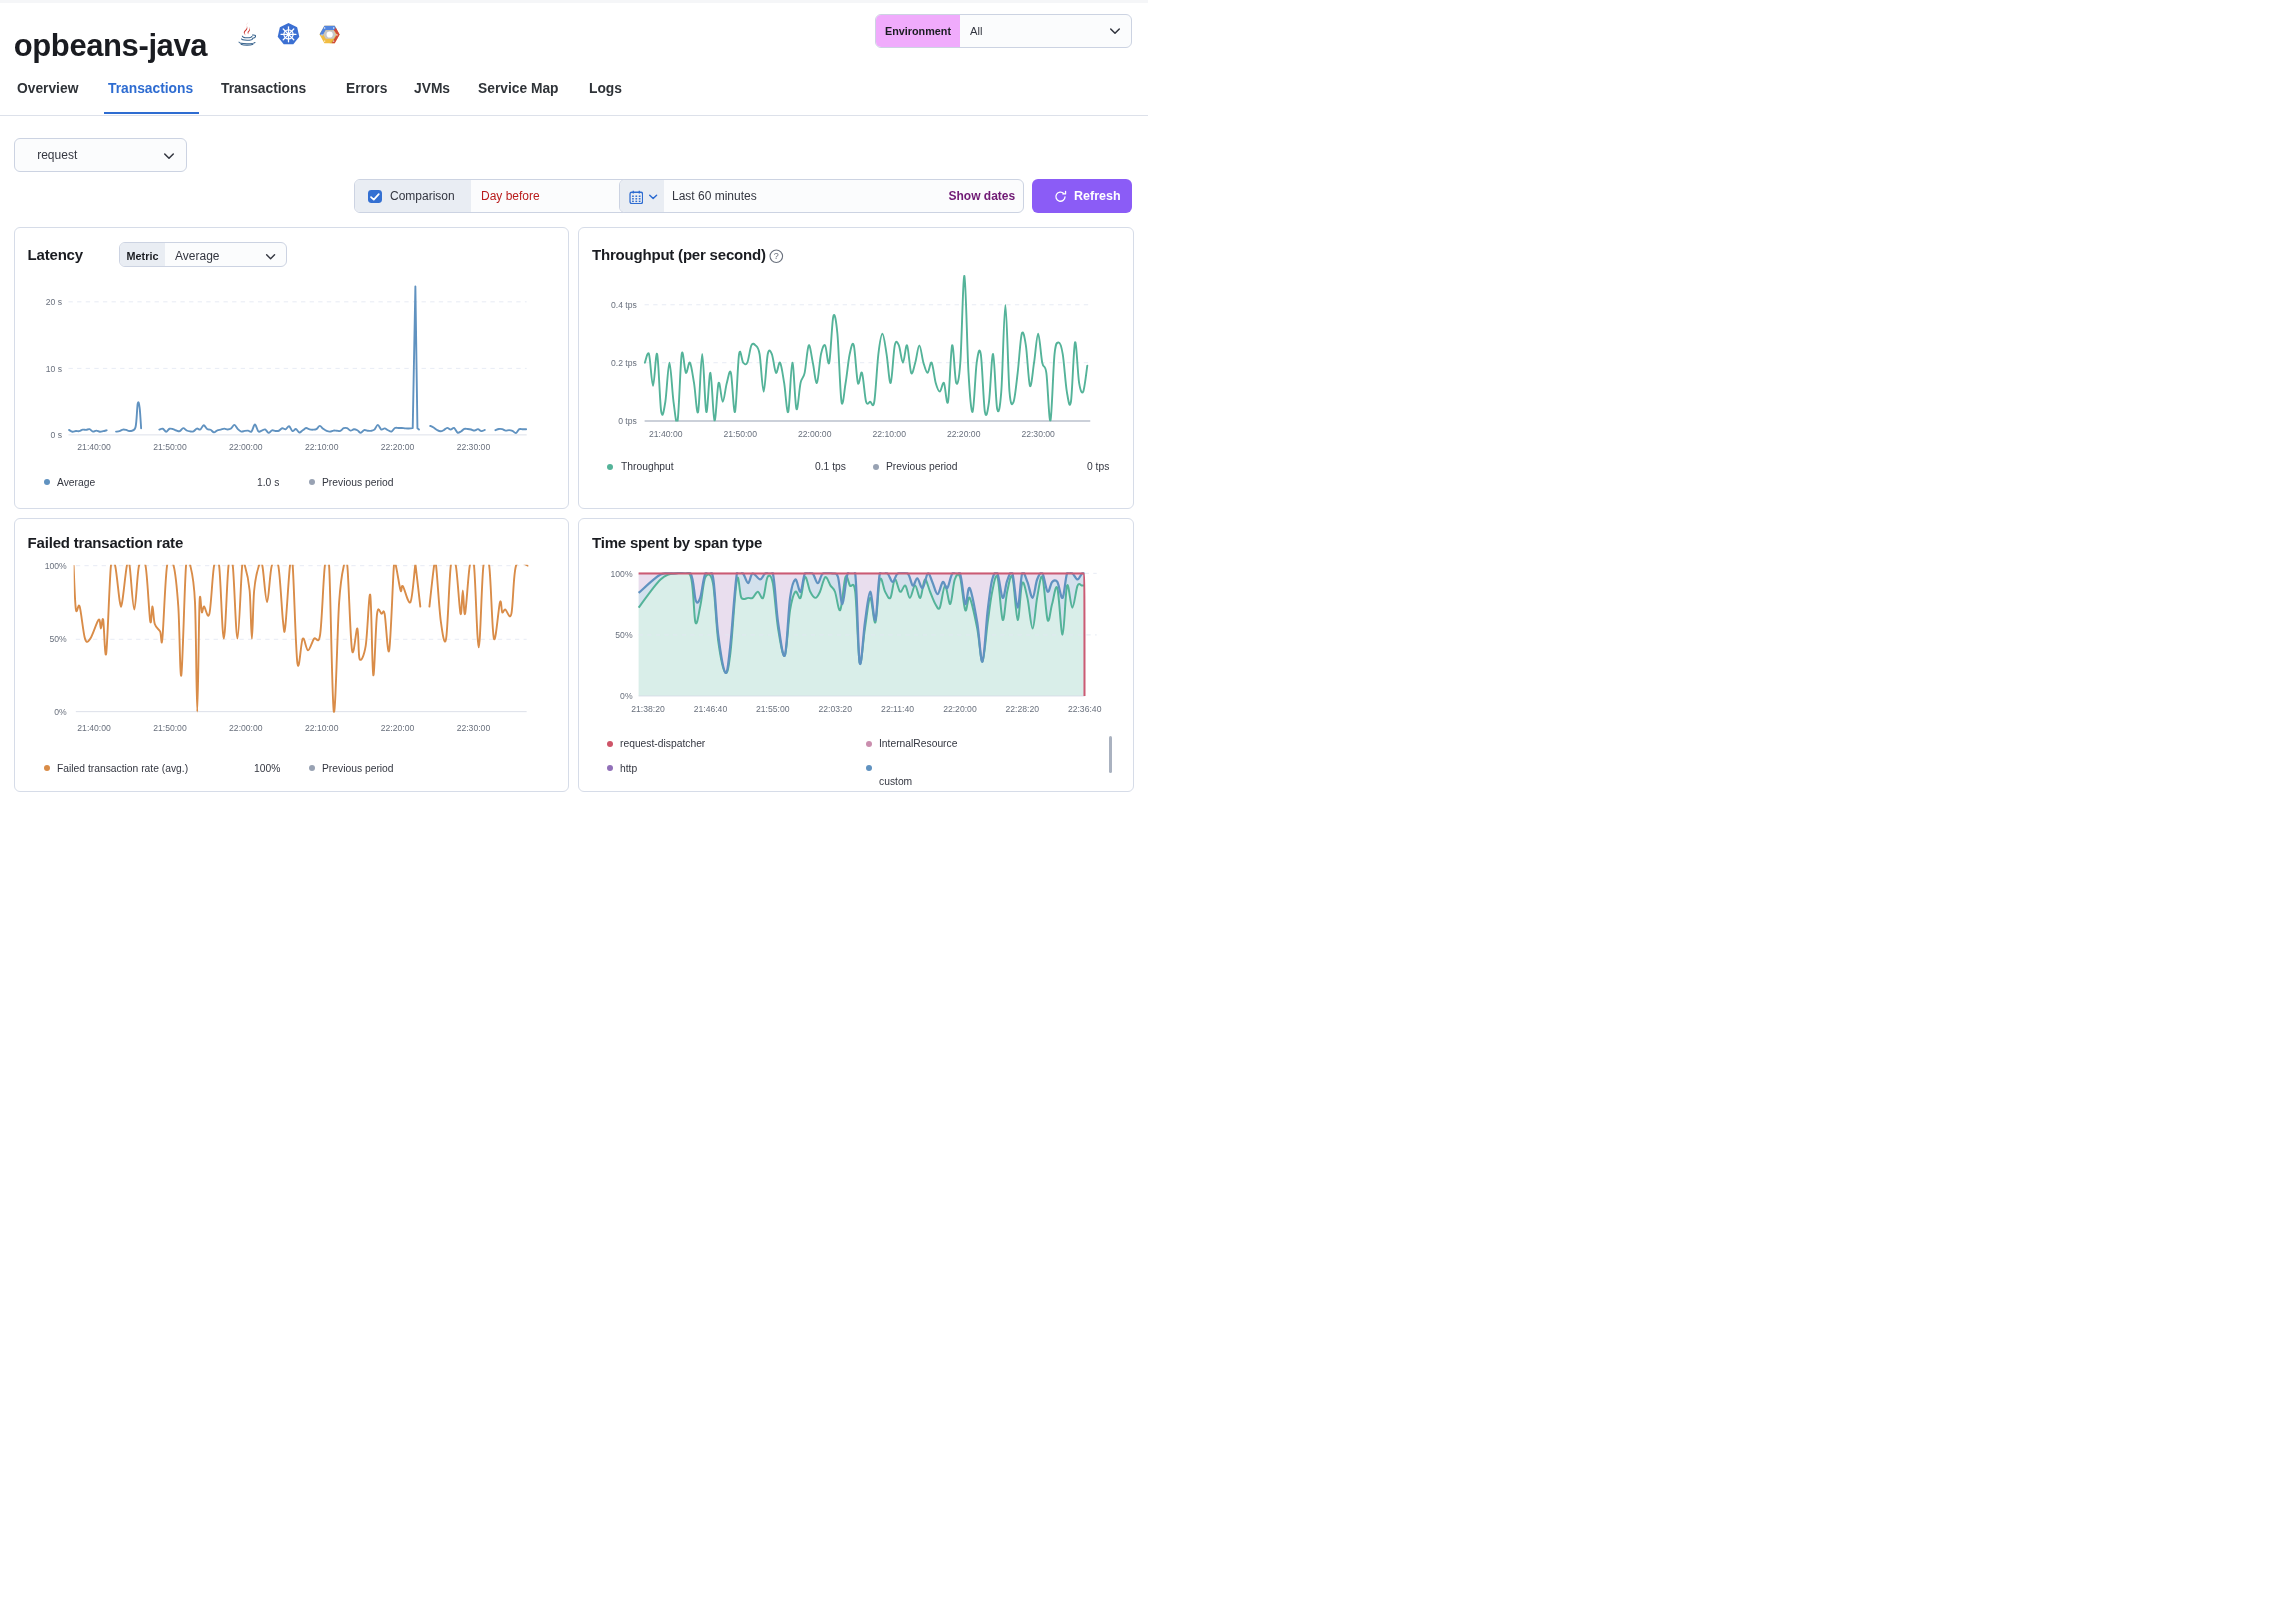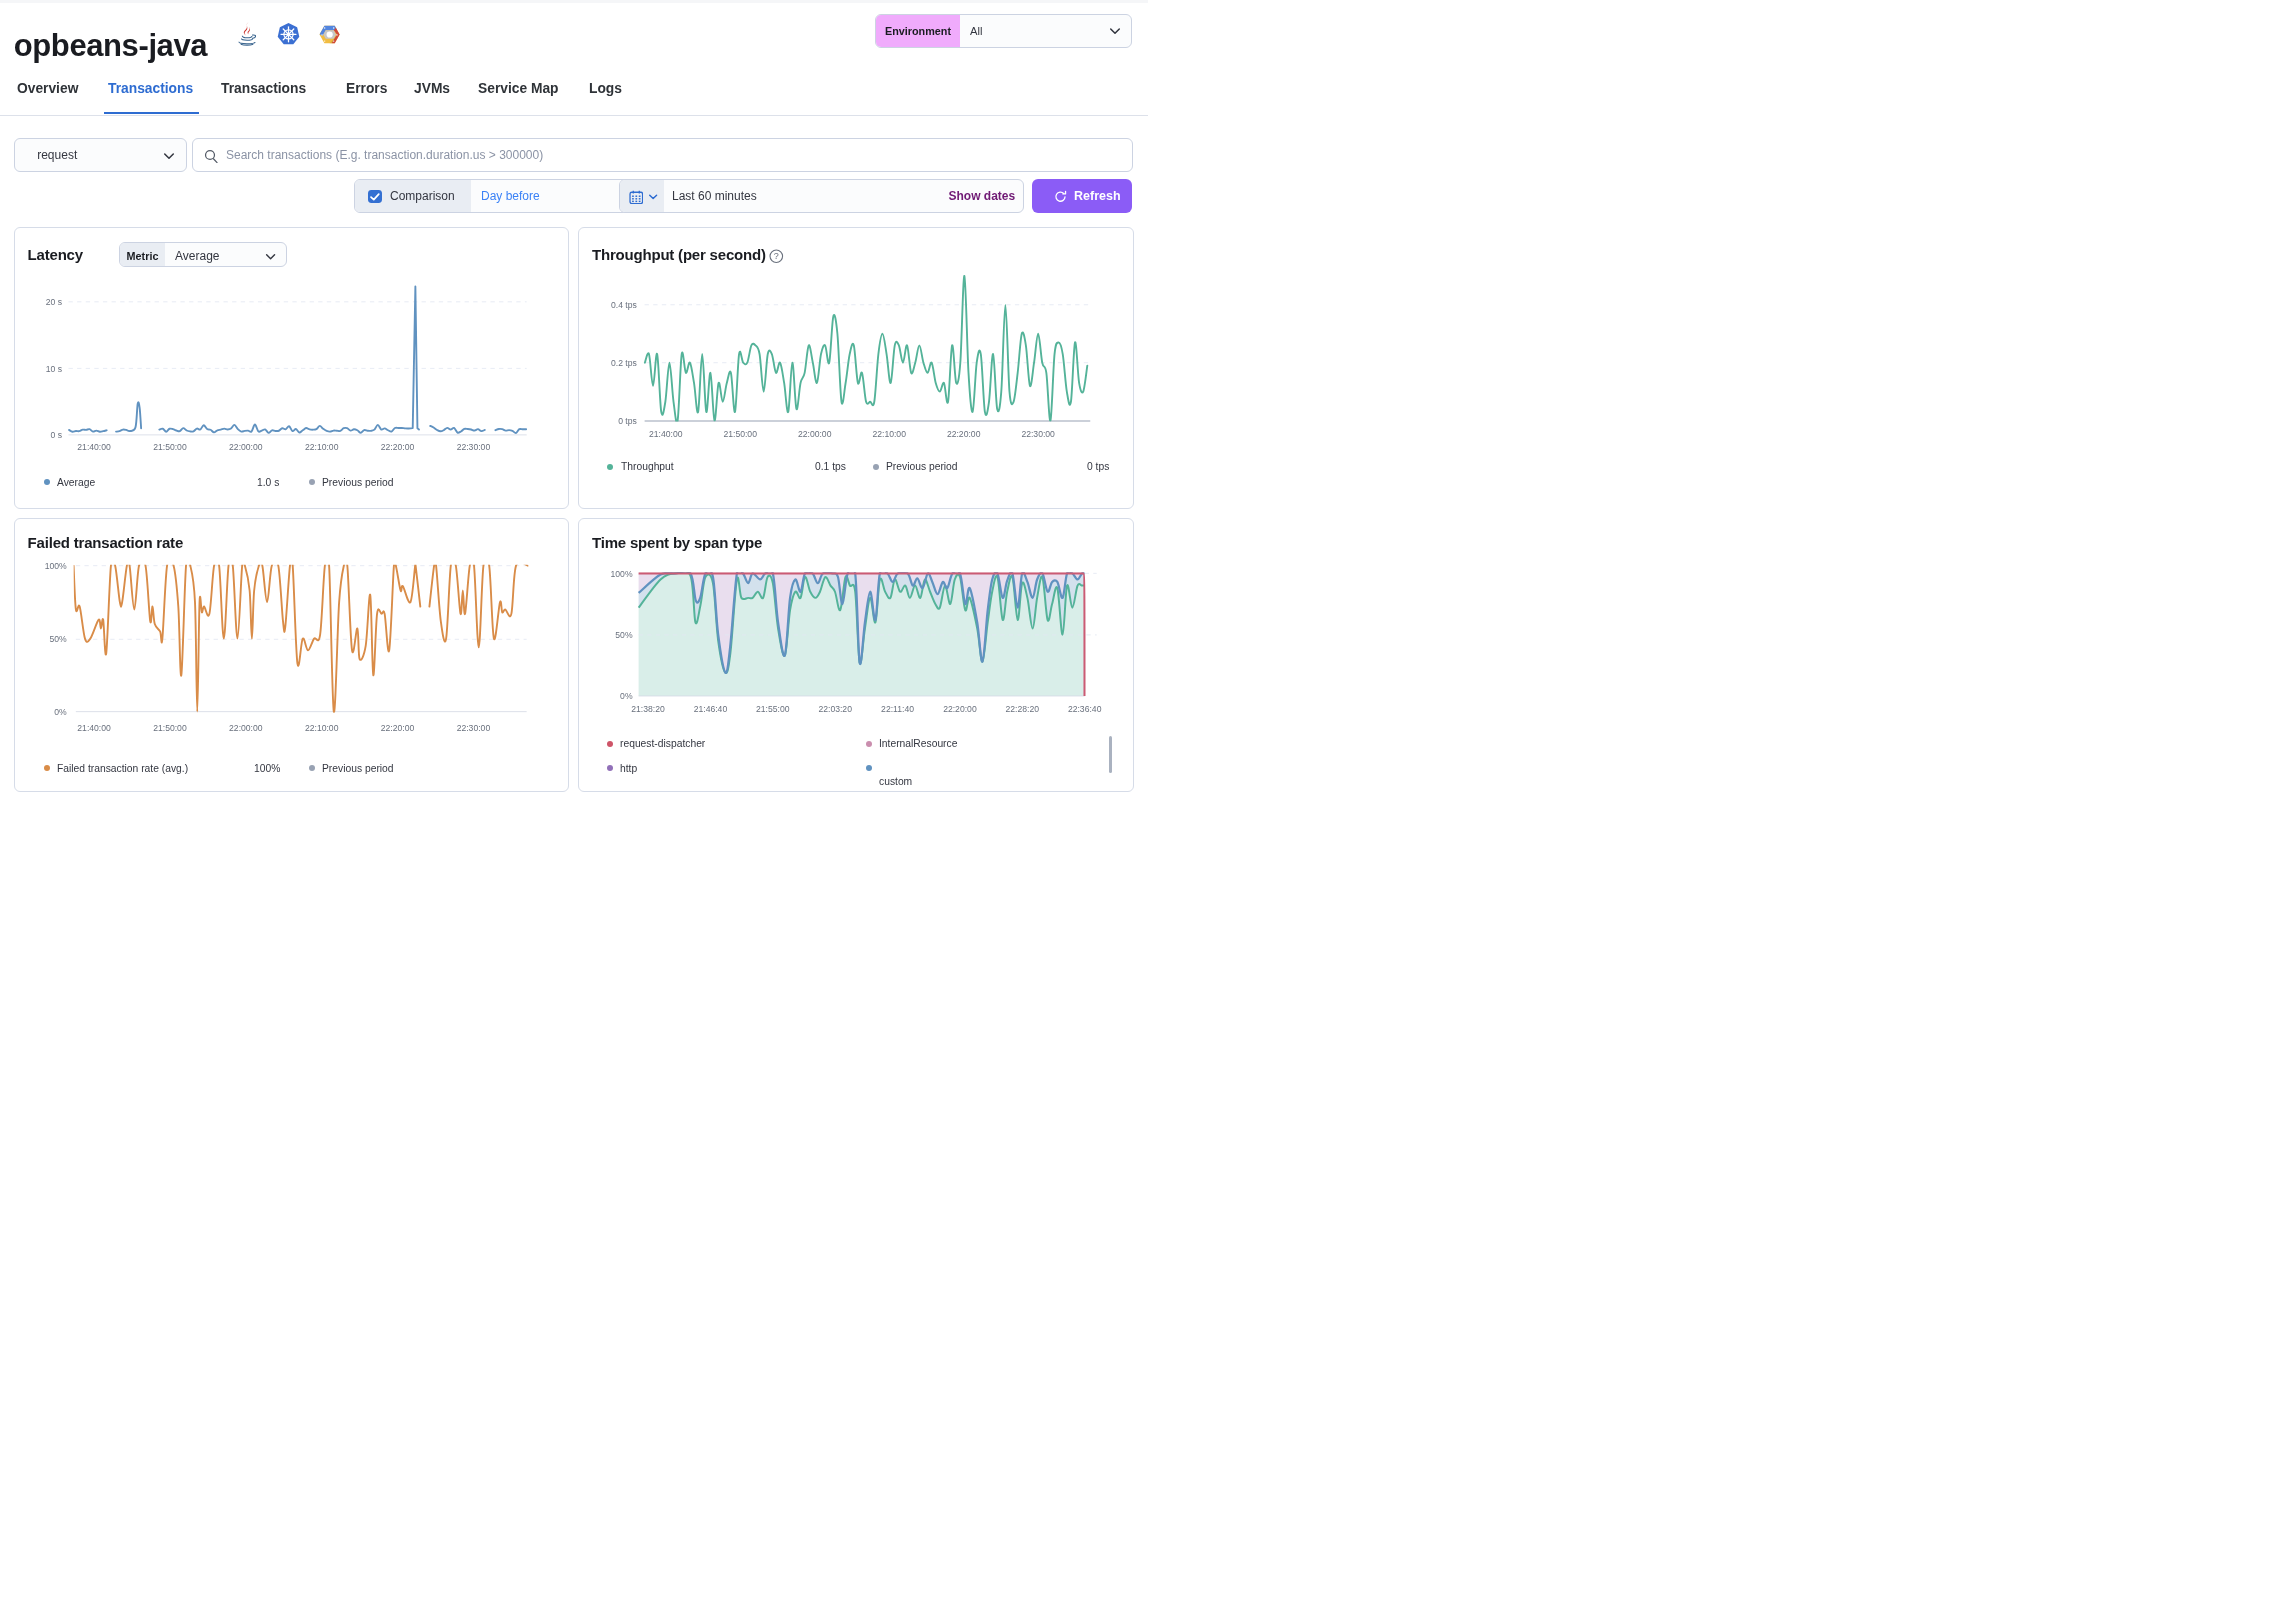--- a/index.html
+++ b/index.html
@@ -20,21 +20,21 @@
 
 .ctl { border:0.9px solid #ccd3e2; border-radius:6px; background:#fbfcfd; }
 #selreq { left:13.8px; top:138px; width:173px; height:34px;text-align:center; }
 #selreq .txt { position:absolute; left:22.4px; top:0; line-height:33px; font-size:12px; color:#343741; }
 #search { left:192px; top:138px; width:941px; height:34px; background:#fff; }
 #search .ph { position:absolute; left:33px; top:0; line-height:33px; font-size:12px; color:#8b93a5; }
 
 #cmp { left:354px; top:179px; width:300px; height:34px; overflow:hidden; }
 #cmplab { position:absolute; left:0; top:0; width:116px; height:33px; background:#e9edf3; }
 #cmplab .txt { position:absolute; left:35px; top:0; line-height:33px; font-size:12px; color:#343741; }
-#cmpval { position:absolute; left:126px; top:0; line-height:33px; font-size:12px; color:#3b82f6; }
+#cmpval { position:absolute; left:126px; top:0; line-height:33px; font-size:12px; color:#b91c1c; }
 #checkbox { position:absolute; left:13.4px; top:9.5px; width:13.8px; height:13.8px; border-radius:3.4px; background:#3470d2; }
 #datep { left:619px; top:179px; width:405px; height:34px; overflow:hidden; }
 #datecal { position:absolute; left:0; top:0; width:44px; height:33px; background:#e9edf3; }
 #datetxt { position:absolute; left:52px; top:0; line-height:33px; font-size:12px; color:#343741; }
 #showdates { position:absolute; right:7.8px; top:0; line-height:33px; font-size:12px; font-weight:700; color:#701a75; }
 #refresh { left:1032px; top:179px; width:100px; height:34px; border-radius:6px; background:#8b5cf6; color:#fff; }
 #refresh .txt { position:absolute; left:42px; top:0; line-height:34px; font-size:12.5px; font-weight:700; }
 
 .panel { border:0.9px solid #d6dce8; border-radius:6px; background:#fff; }
 #p1 { left:13.8px; top:227px; width:555px; height:282px; }
@@ -123,27 +123,20 @@
   <div class="abs tab" style="left:478px">Service Map</div>
   <div class="abs tab" style="left:589px">Logs</div>
   <div class="abs" id="tabline"></div>
   <div class="abs" id="divider"></div>
 
   <div class="abs ctl" id="selreq">
       <span class="txt">request</span>
     <svg class="abs" style="right:11.2px;top:12px" width="12" height="10.3" viewBox="0 0 14 12">
         <path class="chev" d="M2 3.5 L7 8.5 L12 3.5"></path>
       </svg>
-  </div>
-  <div class="abs ctl" id="search">
-    <svg class="abs" style="left:11.2px;top:9.5px" width="14.6" height="14.6" viewBox="0 0 17 17">
-        <circle cx="7" cy="7" r="5.2" fill="none" stroke="#535a66" stroke-width="1.45"></circle>
-        <line x1="11.0" y1="11.4" x2="15.2" y2="15.8" stroke="#535a66" stroke-width="1.45" stroke-linecap="round"></line>
-      </svg>
-    <span class="ph">Search transactions (E.g. transaction.duration.us &gt; 300000)</span>
   </div>
 
   <div class="abs ctl" id="cmp">
     <div id="cmplab">
       <div id="checkbox"><svg width="13.8" height="13.8" viewBox="0 0 16 16">
             <path d="M3.5 8.2 L6.7 11.2 L12.5 4.8" stroke="#fff" stroke-width="2" fill="none" stroke-linecap="round" stroke-linejoin="round"></path>
           </svg></div>
       <span class="txt">Comparison</span>
     </div>
     <span id="cmpval">Day before</span>

